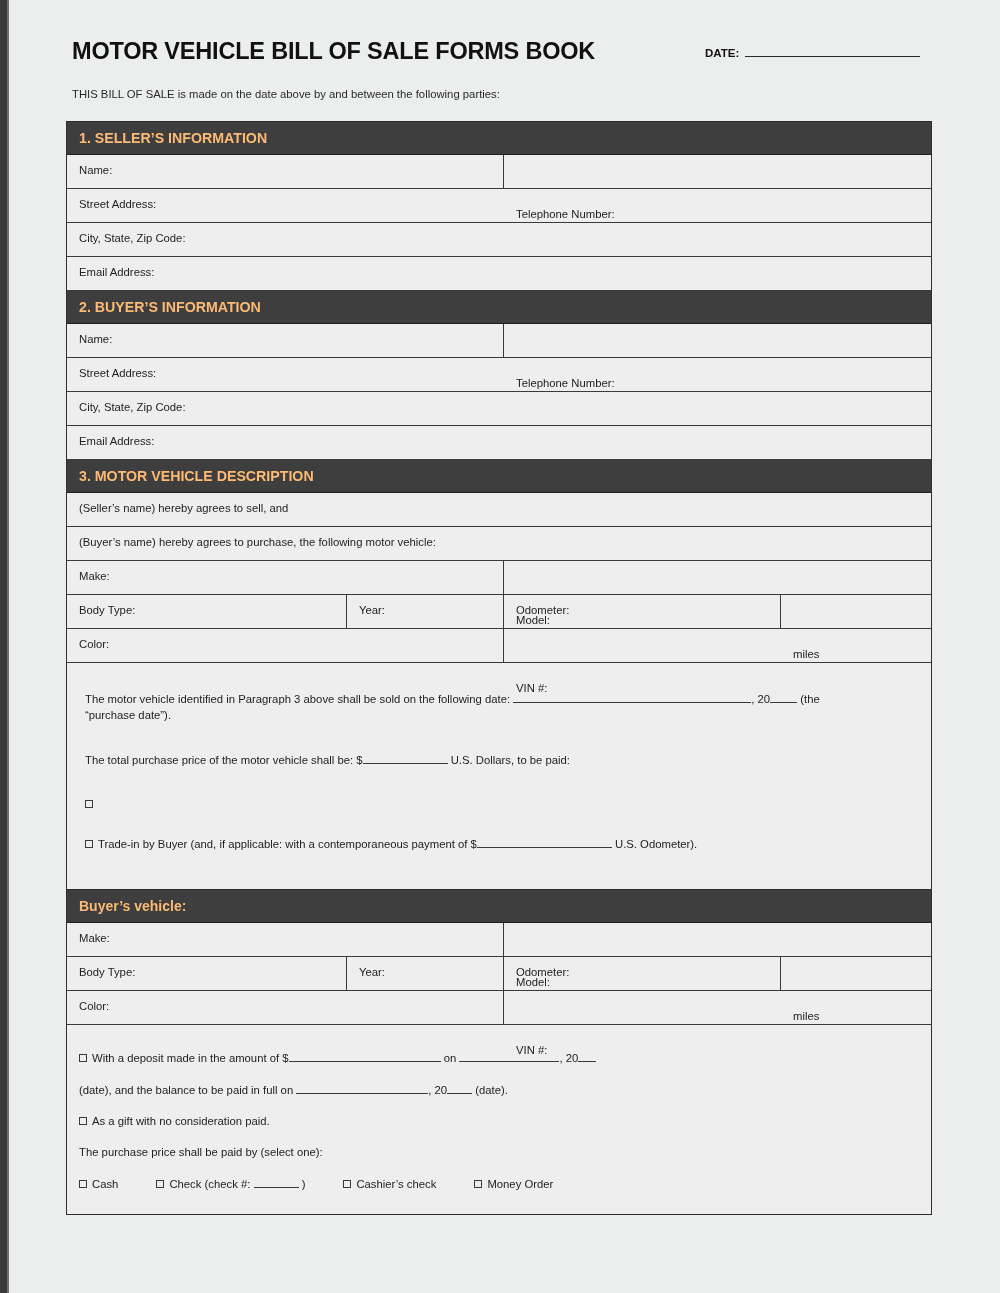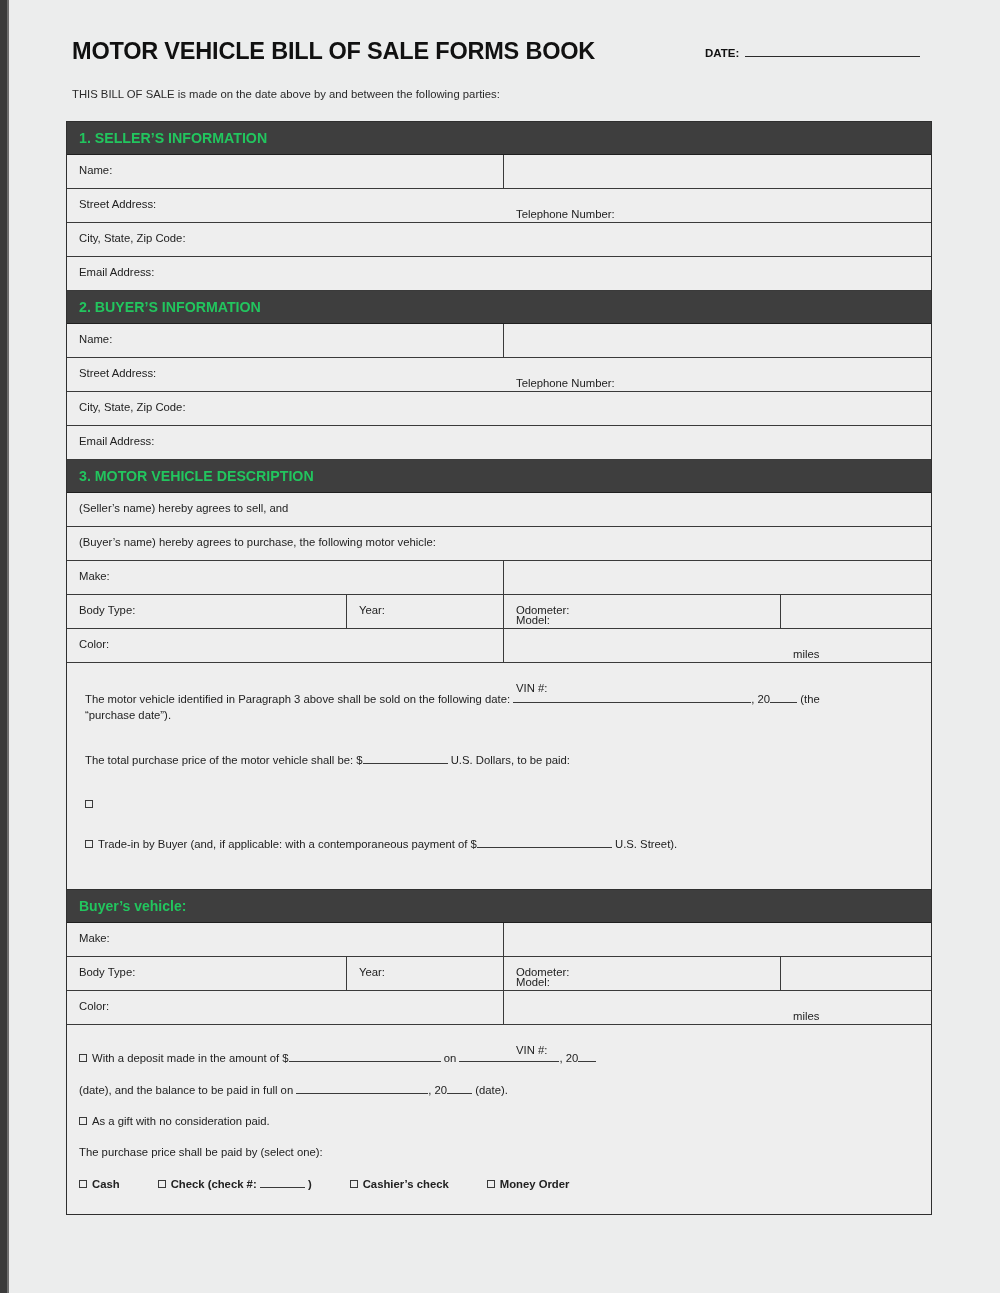--- a/index.html
+++ b/index.html
@@ -83,21 +83,21 @@
     position: absolute;
     left: 66px;
     top: 121px;
     width: 866px;
     border: 1.5px solid #2f2f2f;
     box-sizing: border-box;
   }
 
   .sec-head {
     background: #3e3e3e;
-    color: #22c55e;
+    color: #fdba74;
     font-weight: bold;
     font-size: 14.2px;
     padding: 8px 0 8px 12px;
     line-height: 1.15;
     box-sizing: border-box;
     height: 33px;
     border-bottom: 1px solid #1f1f1f;
   }
   .sec-head.sub {
     font-size: 14px;
@@ -181,21 +181,21 @@
   .pay-block {
     background: #eeeeee;
     padding: 18px 12px 24px 12px;
     box-sizing: border-box;
     font-size: 11.3px;
     color: #222;
   }
   .pay-block .line { margin: 8px 0 19px 0; }
   .pay-block .line:last-child { margin-bottom: 0; }
   .methods { display: flex; align-items: baseline; }
-  .methods .m { margin-right: 38px; white-space: nowrap; font-weight: bold; }
+  .methods .m { margin-right: 38px; white-space: nowrap; }
   .methods .m:last-child { margin-right: 0; }
 </style>
 </head>
 <body>
 
 <div class="left-edge-bar"></div>
 <div class="left-edge-bar2"></div>
 
 <div class="page">
 
@@ -276,21 +276,21 @@
         <span>The total purchase price of the motor vehicle shall be: $</span><span class="rule r-price"></span>
         <span>U.S. Dollars, to be paid:</span>
       </p>
       <div class="gap-line"></div>
       <p>
         <span class="cb"></span>
       </p>
       <div class="gap-line-sm"></div>
       <p>
         <span class="cb"></span><span>Trade-in by Buyer (and, if applicable: with a contemporaneous payment of $</span><span class="rule r-tradein"></span>
-        <span>U.S. Street).</span>
+        <span>U.S. Odometer).</span>
       </p>
     </div>
 
     <div class="spacer-strip"></div>
 
     <div class="sec-head sub">Buyer’s vehicle:</div>
     <div class="row">
       <div class="cell w-half-l">Make:</div>
       <div class="cell w-half-r last">Model:</div>
     </div>

